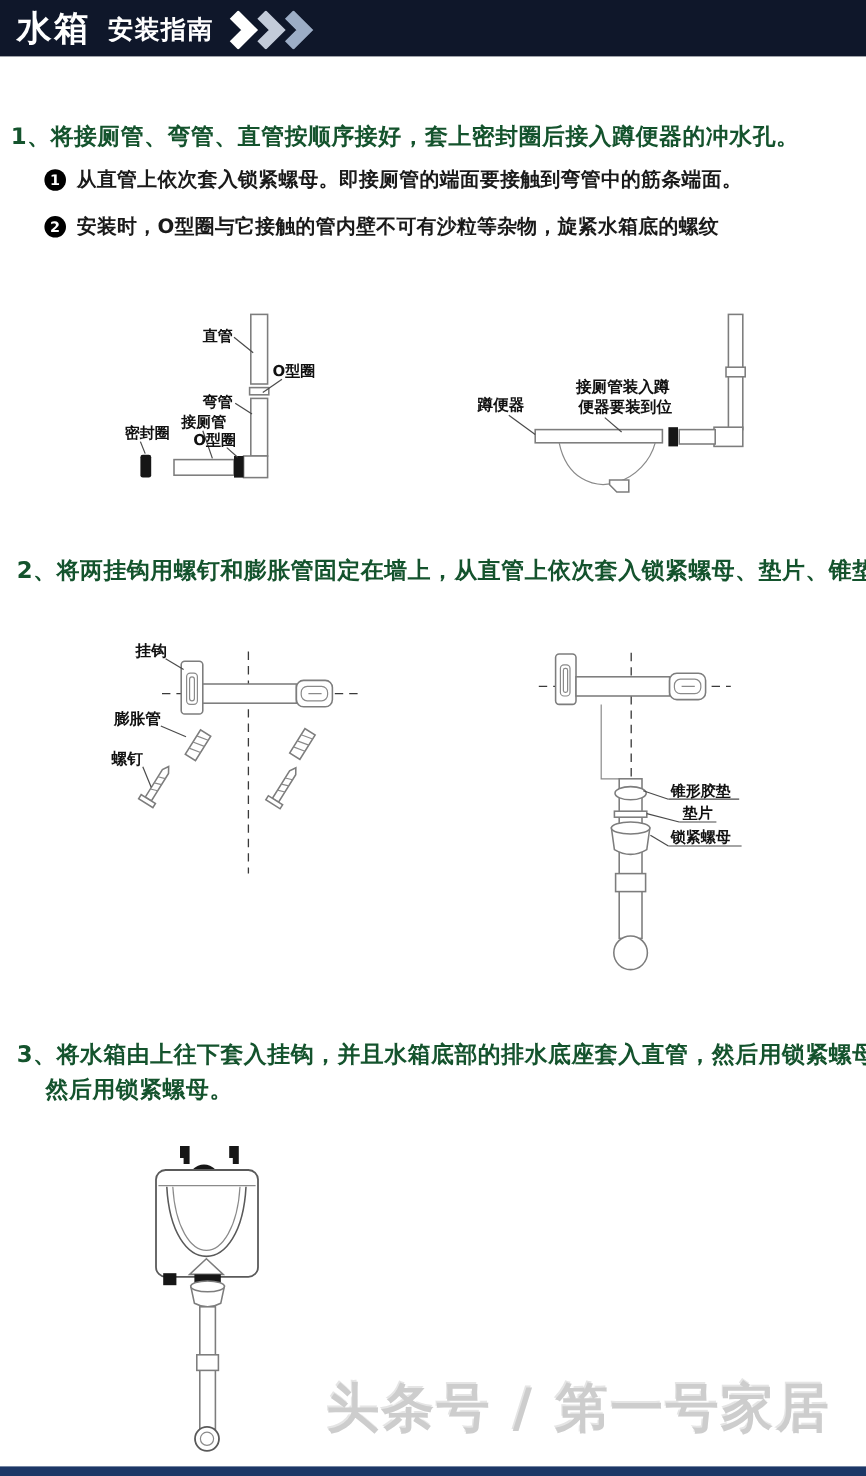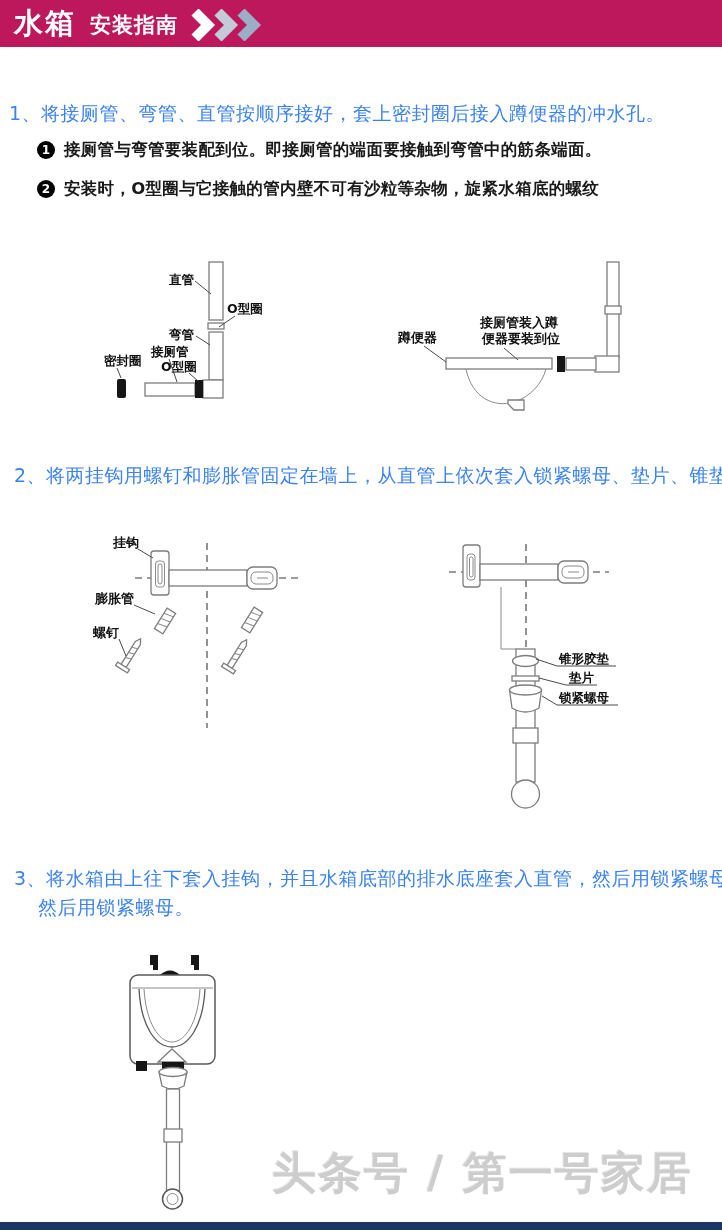--- a/index.html
+++ b/index.html
@@ -5,29 +5,29 @@
   * { margin:0; padding:0; box-sizing:border-box; }
   body { background:#e8e8e8; font-family:"DejaVu Sans", sans-serif; }
   .page {
     position:relative; width:722px; height:1230px; margin:0 auto;
     background:#ffffff; overflow:hidden;
     font-family:"DejaVu Sans", sans-serif; color:#141414;
   }
   
   .topbar {
     position:absolute; left:0; top:0; width:722px; height:47px;
-    background:#be185d; display:flex; align-items:center; padding-left:14px;
+    background:#0f172a; display:flex; align-items:center; padding-left:14px;
   }
   .topbar .title { color:#fff; font-size:29px; font-weight:700; letter-spacing:2px; }
   .topbar .subtitle { color:#fff; font-size:21px; font-weight:700; margin-left:14px; margin-top:3px; letter-spacing:1px; }
   .topbar .chevrons { margin-left:12px; margin-top:3px; }
   
   .step-heading {
-    position:absolute; font-size:19px; font-weight:400; letter-spacing:0.5px;
-    white-space:nowrap; color:#3b82f6;
+    position:absolute; font-size:19px; font-weight:700; letter-spacing:0.5px;
+    white-space:nowrap; color:#14532d;
   }
   .note {
     position:absolute; font-size:16.5px; font-weight:600; letter-spacing:0.3px;
     white-space:nowrap; color:#1a1a1a; display:flex; align-items:center;
   }
   .bullet {
     display:inline-flex; align-items:center; justify-content:center;
     width:18px; height:18px; border-radius:50%; background:#000; color:#fff;
     font-size:12px; font-weight:700; margin-right:9px; flex:0 0 auto;
   }
@@ -59,21 +59,21 @@
       <polyline points="5,3 18,16 5,29" fill="none" stroke="#ffffff" stroke-width="10"></polyline>
       <polyline points="28,3 41,16 28,29" fill="none" stroke="#c3cbd9" stroke-width="10"></polyline>
       <polyline points="51,3 64,16 51,29" fill="none" stroke="#9cadc6" stroke-width="10"></polyline>
     </svg>
   </header>
 
   <div class="step-heading" style="left:9px; top:101px;">1、将接厕管、弯管、直管按顺序接好，套上密封圈后接入蹲便器的冲水孔。</div>
 
   <div class="note" style="left:37px; top:139px;">
     <span class="bullet">1</span>
-    <span>接厕管与弯管要装配到位。即接厕管的端面要接触到弯管中的筋条端面。</span>
+    <span>从直管上依次套入锁紧螺母。即接厕管的端面要接触到弯管中的筋条端面。</span>
   </div>
   <div class="note" style="left:37px; top:178px;">
     <span class="bullet">2</span>
     <span>安装时，O型圈与它接触的管内壁不可有沙粒等杂物，旋紧水箱底的螺纹</span>
   </div>
 
   <svg class="diagram" style="left:103px; top:250px;" width="240" height="172" viewBox="0 0 240 172">
     <rect class="pipe" x="106" y="12" width="14" height="58"></rect>
     <rect class="pipe" x="105" y="73" width="16" height="6"></rect>
     <rect class="pipe" x="106" y="82" width="14" height="48"></rect>

